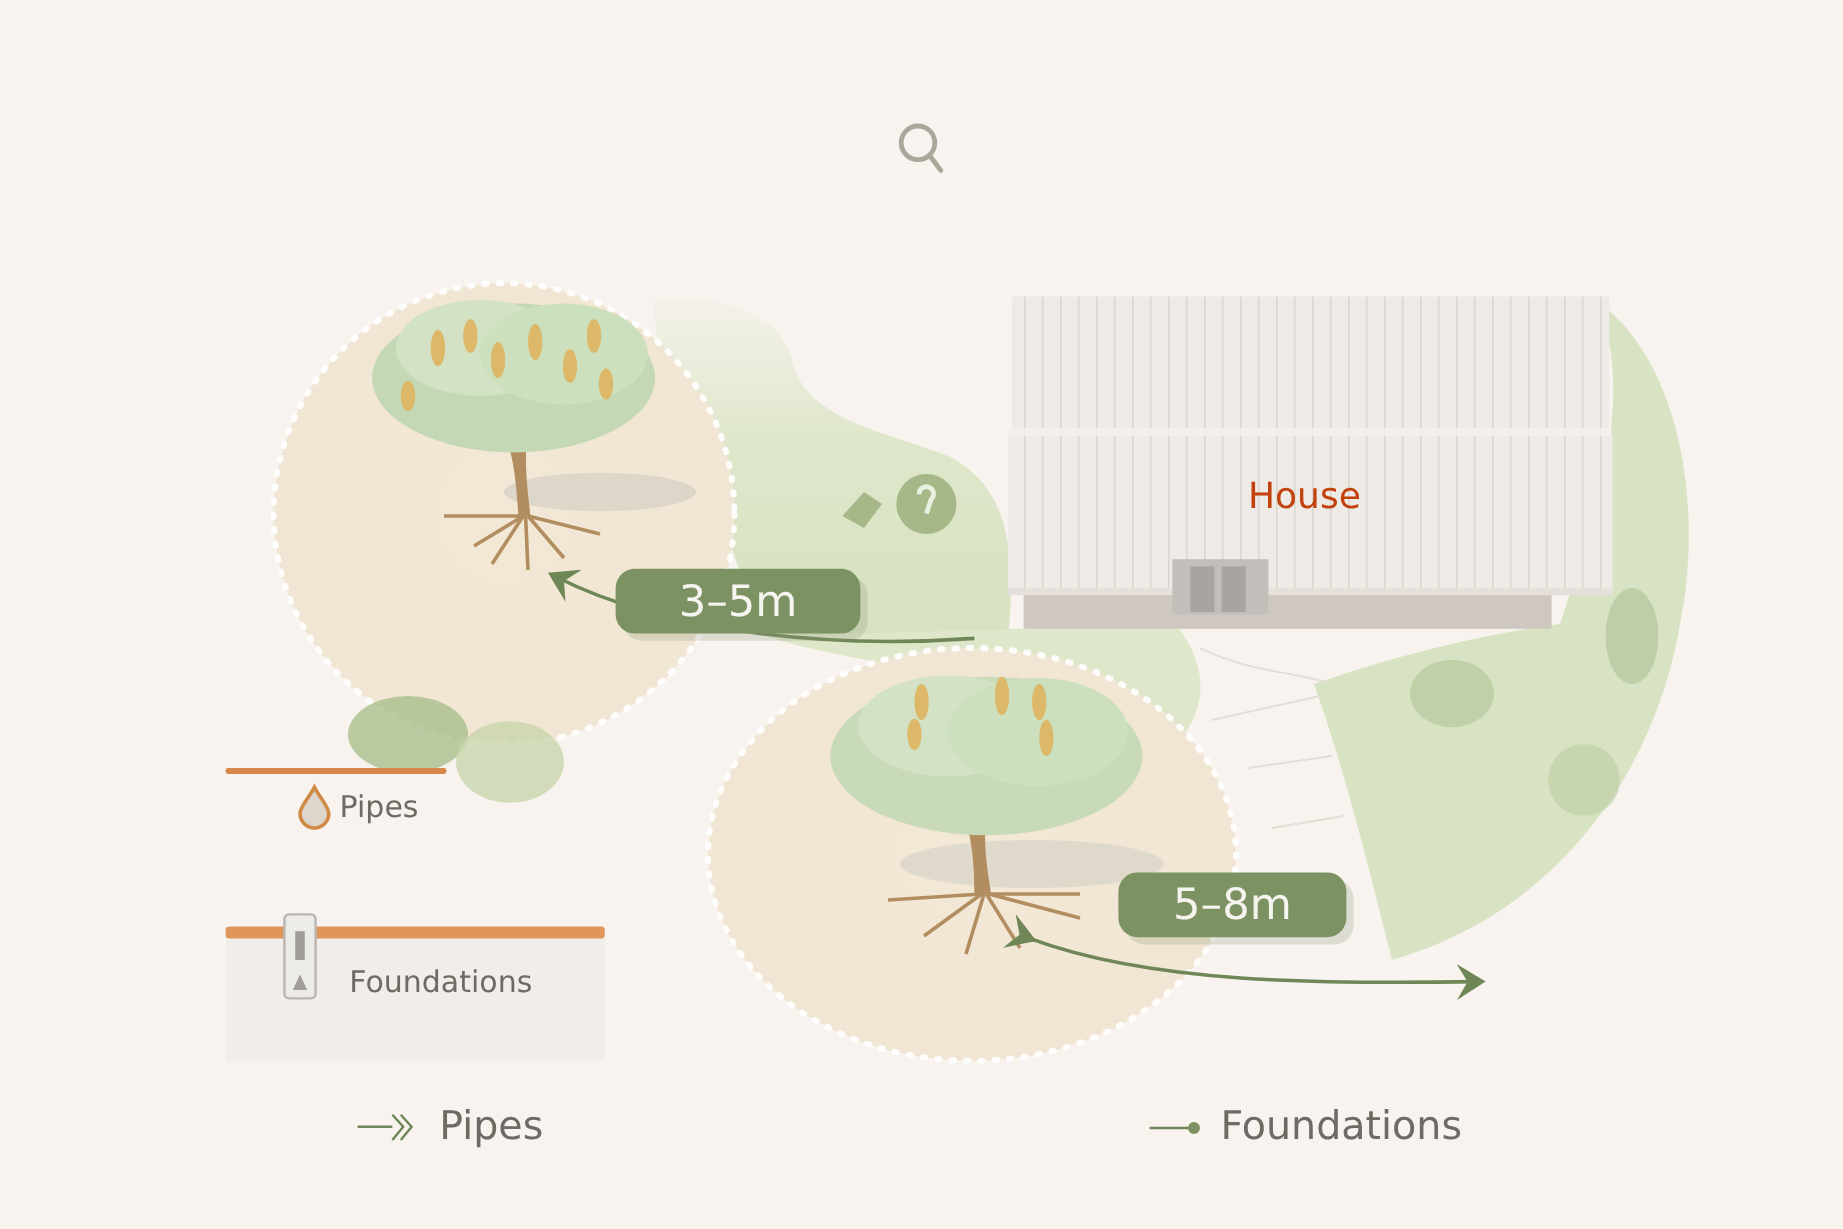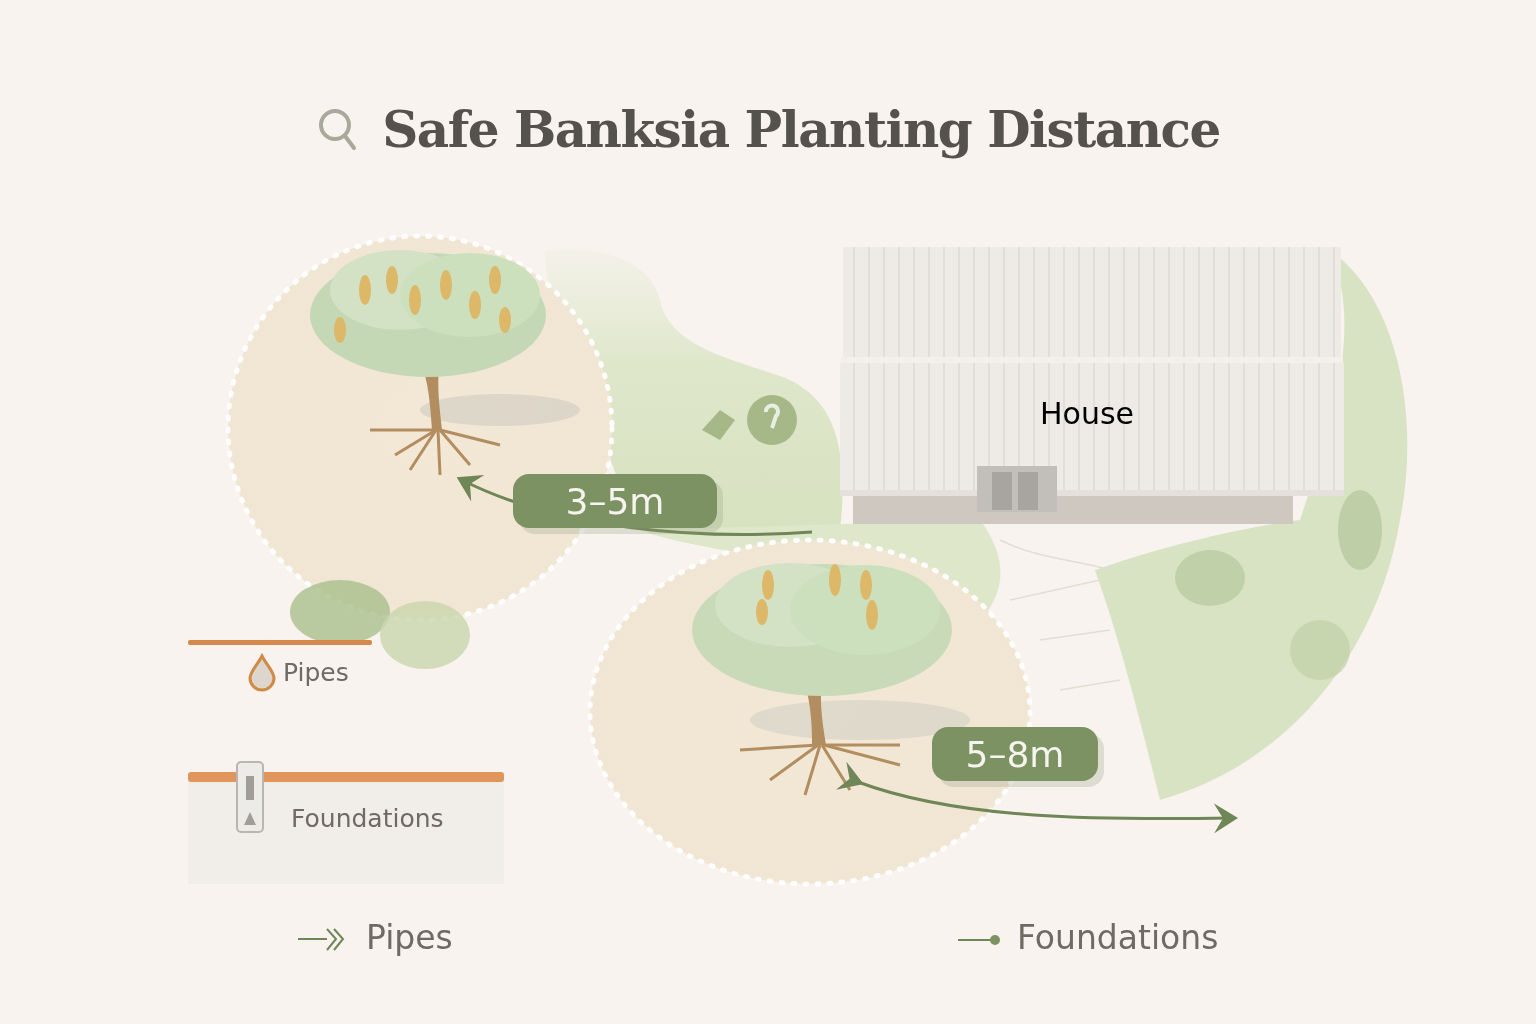--- a/index.html
+++ b/index.html
@@ -23,21 +23,21 @@
       position: absolute;
       background: #7c9262;
       color: #f6f4ee;
       border-radius: 16px;
       font-size: 36px;
       display: flex; align-items: center; justify-content: center;
       box-shadow: 6px 6px 0 rgba(140,150,120,0.25);
     }
     .house-label {
       position: absolute; left: 1040px; top: 396px;
-      font-size: 30px; color: #000000;
+      font-size: 30px; color: #c2410c;
     }
     .legend-text { position: absolute; color: #6f6a64; font-size: 25px; }
     .footer-text { position: absolute; color: #6f6a64; font-size: 33px; }
   </style>
 </head>
 <body>
 
 <svg class="scene" viewBox="0 0 1536 1024" xmlns="http://www.w3.org/2000/svg">
   <defs>
     <radialGradient id="soil" cx="50%" cy="50%" r="50%">
@@ -186,25 +186,24 @@
       <circle cx="995" cy="940" r="5" fill="#7c9262" stroke="none"></circle>
     </g>
   </g>
 </svg>
 
 <div class="title-wrap">
   <svg width="44" height="48" viewBox="0 0 44 48">
     <circle cx="19" cy="19" r="14" stroke="#a8a99a" stroke-width="4" fill="none"></circle>
     <line x1="29" y1="30" x2="38" y2="42" stroke="#a8a99a" stroke-width="4" stroke-linecap="round"></line>
   </svg>
-  <span class="title-text">Safe Banksia Planting Distance</span>
 </div>
 
 <div class="house-label">House</div>
 
 <div class="badge" style="left:513px; top:434px; width:204px; height:54px;margin-top:40px;">3–5m</div>
-<div class="badge" style="left:932px; top:727px; width:166px; height:54px;">5–8m</div>
+<div class="badge" style="left:932px; top:727px; width:190px; height:54px;">5–8m</div>
 
 <div class="legend-text" style="left:283px; top:658px;">Pipes</div>
 <div class="legend-text" style="left:291px; top:804px;">Foundations</div>
 
 <div class="footer-text" style="left:366px; top:918px;">Pipes</div>
 <div class="footer-text" style="left:1017px; top:918px;">Foundations</div>
 
 </body></html>

